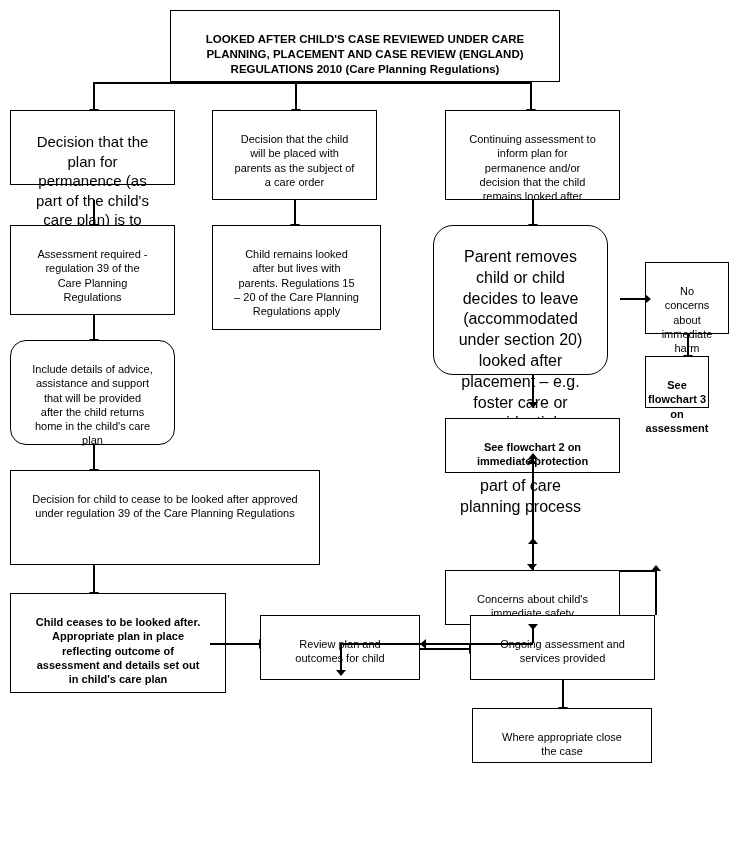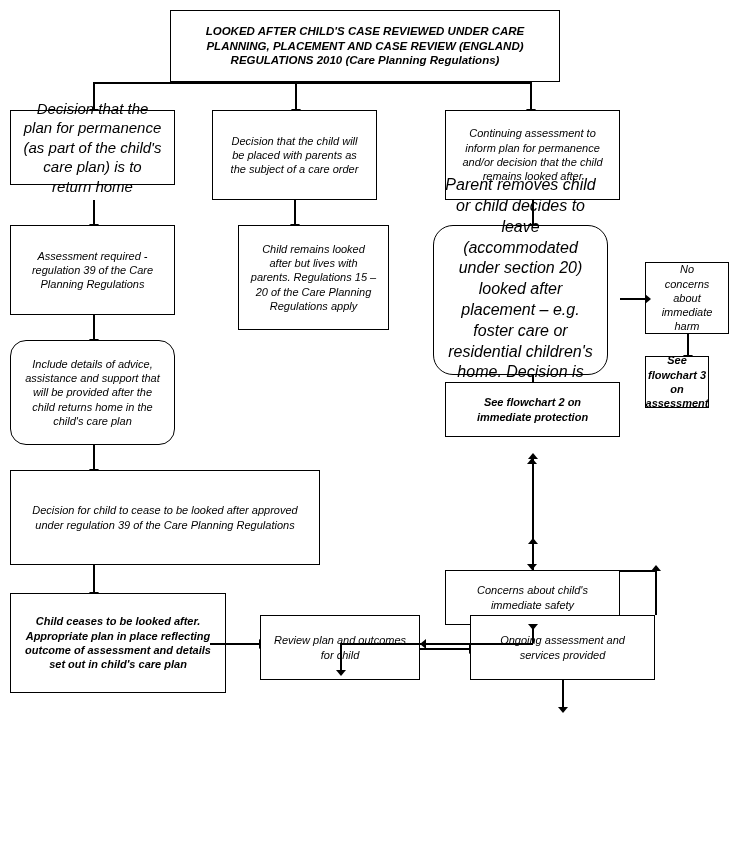--- a/index.html
+++ b/index.html
@@ -16,25 +16,24 @@
       position: relative;
       width: 736px;
       height: 855px;
     }
     .box {
       position: absolute;
       border: 1.5px solid #000;
       background: #fff;
       text-align: center;
       display: flex;
-      align-items: center;
+      align-items: flex-start;
       justify-content: center;
-      padding: 11px;
+      padding: 21px;
       line-height: 1.3;
-      font-style: italic;
     }
     .box.bold {
       font-weight: bold;
     }
     
     .arrow {
       position: absolute;
       background: #000;
     }
     .arrow-v {
@@ -116,21 +115,21 @@
   <div class="arrow arrow-v arrowhead-down" style="left:93px; top:200px; height:25px;"></div>
 
   <div class="arrow arrow-v arrowhead-down" style="left:294px; top:200px; height:25px;"></div>
 
   <div class="arrow arrow-v arrowhead-down" style="left:532px; top:200px; height:25px;"></div>
 
   <div class="box" style="left:10px; top:225px; width:165px; height:90px; font-size:11px;">
     <span>Assessment required - regulation 39 of the Care Planning Regulations</span>
   </div>
 
-  <div class="box" style="left:212px; top:225px; width:151px; height:105px; font-size:11px;margin-left:26px;">
+  <div class="box" style="left:212px; top:225px; width:169px; height:105px; font-size:11px;">
     <span>Child remains looked after but lives with parents. Regulations 15 – 20 of the Care Planning Regulations apply</span>
   </div>
 
   <div class="box" style="left:433px; top:225px; width:175px; height:150px; font-size:16px;border-radius:20px;">
     <span>Parent removes child or child decides to leave (accommodated under section 20) looked after placement – e.g. foster care or residential children's home. Decision is not part of care planning process</span>
   </div>
 
   <div class="box" style="left:645px; top:262px; width:84px; height:72px; font-size:11px;">
     <span>No concerns about immediate harm</span>
   </div>
@@ -142,21 +141,21 @@
   </div>
 
   <div class="arrow arrow-v arrowhead-down" style="left:93px; top:315px; height:25px;"></div>
 
   <div class="box" style="left:10px; top:340px; width:165px; height:105px; font-size:11px;border-radius:16px;">
     <span>Include details of advice, assistance and support that will be provided after the child returns home in the child's care plan</span>
   </div>
 
   <div class="arrow arrow-v arrowhead-down" style="left:532px; top:375px; height:28px;"></div>
 
-  <div class="box bold" style="left:445px; top:382px; width:175px; height:55px; font-size:11px;">
+  <div class="box bold" style="left:445px; top:418px; width:175px; height:55px; font-size:11px;">
     <span>See flowchart 2 on immediate protection</span>
   </div>
 
   <div class="arrow arrow-h arrowhead-right" style="left:620px; top:298px; width:26px;"></div>
 
   <div class="arrow arrow-v arrowhead-down" style="left:93px; top:445px; height:25px;"></div>
 
   <div class="box" style="left:10px; top:470px; width:310px; height:95px; font-size:11px;">
     <span>Decision for child to cease to be looked after approved under regulation 39 of the Care Planning Regulations</span>
   </div>
@@ -184,20 +183,23 @@
   <div class="arrow arrow-h arrowhead-left" style="left:425px; top:643px; width:50px;"></div>
 
   <div class="arrow arrow-h arrowhead-right" style="left:420px; top:648px; width:50px;"></div>
 
   <div class="box" style="left:470px; top:615px; width:185px; height:65px; font-size:11px;">
     <span>Ongoing assessment and services provided</span>
   </div>
 
   <div class="arrow arrow-v arrowhead-down" style="left:562px; top:680px; height:28px;"></div>
 
+  <div class="box" style="left:472px; top:708px; width:180px; height:55px; font-size:11px;">
+    <span>Where appropriate close the case</span>
+  </div>
 
   <div class="arrow arrow-v arrowhead-down" style="left:532px; top:625px; height:0px;"></div>
 
   <div class="arrow arrow-v" style="left:532px; top:625px; height:18px;"></div>
 
   <div class="arrow arrow-h" style="left:340px; top:643px; width:193px;"></div>
 
   <div class="arrow arrow-v arrowhead-down" style="left:340px; top:643px; height:28px;"></div>
 
   <div class="arrow arrow-v" style="left:532px; top:458px; height:112px;"></div>

